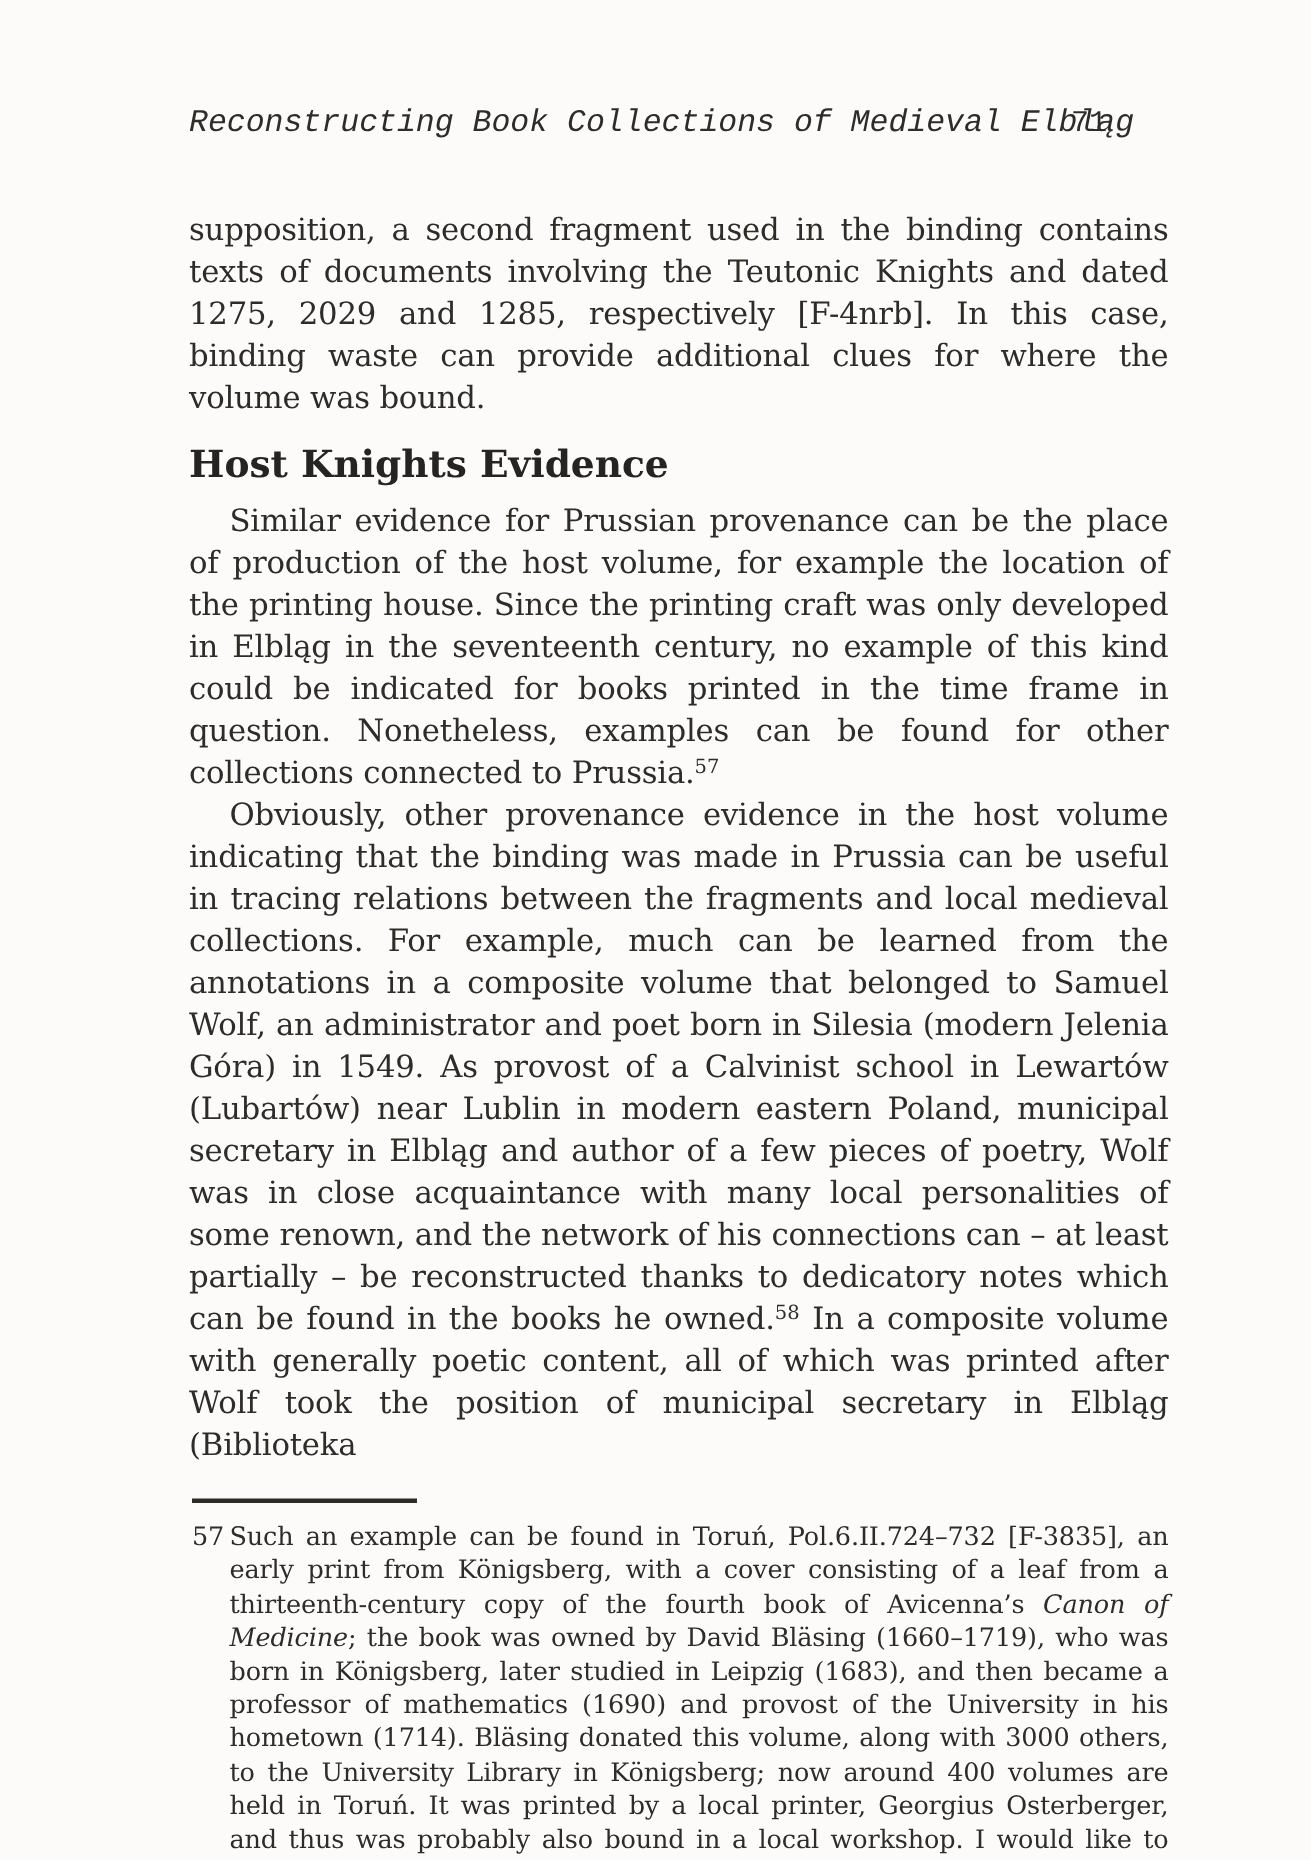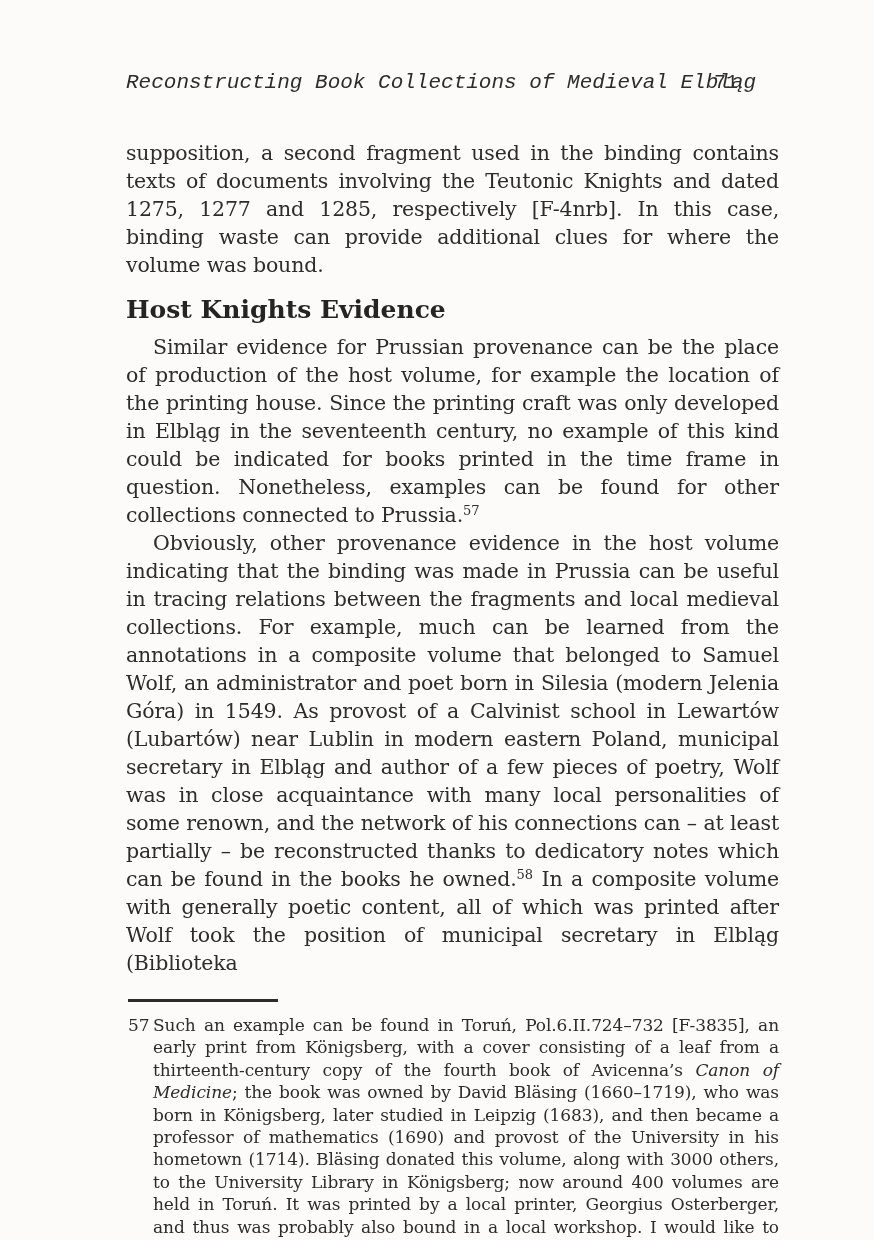--- a/index.html
+++ b/index.html
@@ -98,21 +98,21 @@
 <body>
 
 <div class="page">
 
   <header class="running-head">
     <span class="head-title">Reconstructing Book Collections of Medieval Elbląg</span>
     <span class="folio">71</span>
   </header>
 
   <main>
-    <p class="body-para">supposition, a second fragment used in the binding contains texts of documents involving the Teutonic Knights and dated 1275, 1277 and 1285, respectively [F-4nrb]. In this case, binding waste can provide additional clues for where the volume was bound.</p>
+    <p class="body-para">supposition, a second fragment used in the binding contains texts of documents involving the Teutonic Knights and dated 1275, 2029 and 1285, respectively [F-4nrb]. In this case, binding waste can provide additional clues for where the volume was bound.</p>
 
     <h2 class="section-heading">Host Knights Evidence</h2>
 
     <p class="body-para indent"><span>Similar evidence for Prussian provenance can be the place of production of the host volume, for example the location of the printing house. Since the printing craft was only developed in Elbląg in the seventeenth century, no example of this kind could be indicated for books printed in the time frame in question. Nonetheless, examples can be found for other collections connected to Prussia.</span><sup class="fn-ref">57</sup></p>
 
     <p class="body-para indent"><span>Obviously, other provenance evidence in the host volume indicating that the binding was made in Prussia can be useful in tracing relations between the fragments and local medieval collections. For example, much can be learned from the annotations in a composite volume that belonged to Samuel Wolf, an administrator and poet born in Silesia (modern Jelenia Góra) in 1549. As provost of a Calvinist school in Lewartów (Lubartów) near Lublin in modern eastern Poland, municipal secretary in Elbląg and author of a few pieces of poetry, Wolf was in close acquaintance with many local personalities of some renown, and the network of his connections can – at least partially – be reconstructed thanks to dedicatory notes which can be found in the books he owned.</span><sup class="fn-ref">58</sup><span> In a composite volume with generally poetic content, all of which was printed after Wolf took the position of municipal secretary in Elbląg (Biblioteka</span></p>
   </main>
 
   <footer class="footnote-area">
     <div class="fn-rule"></div>

